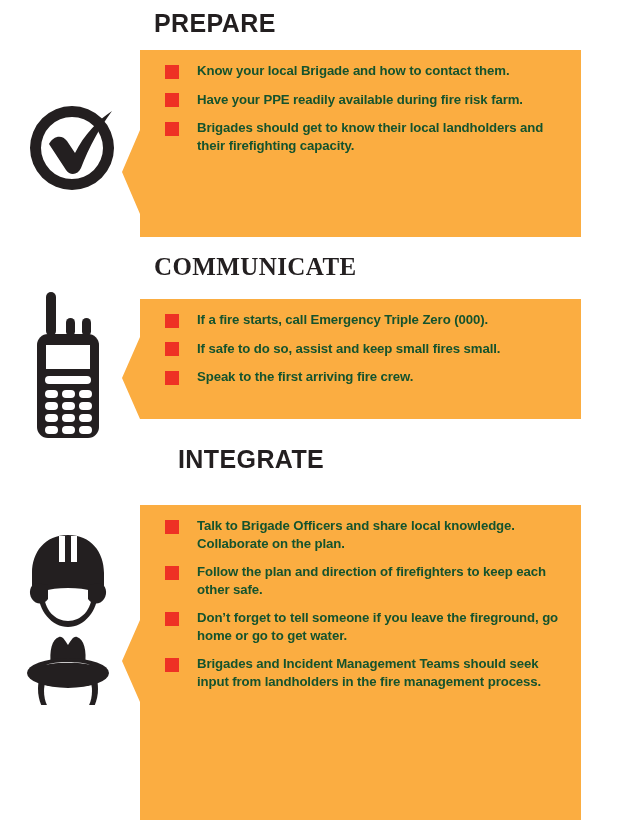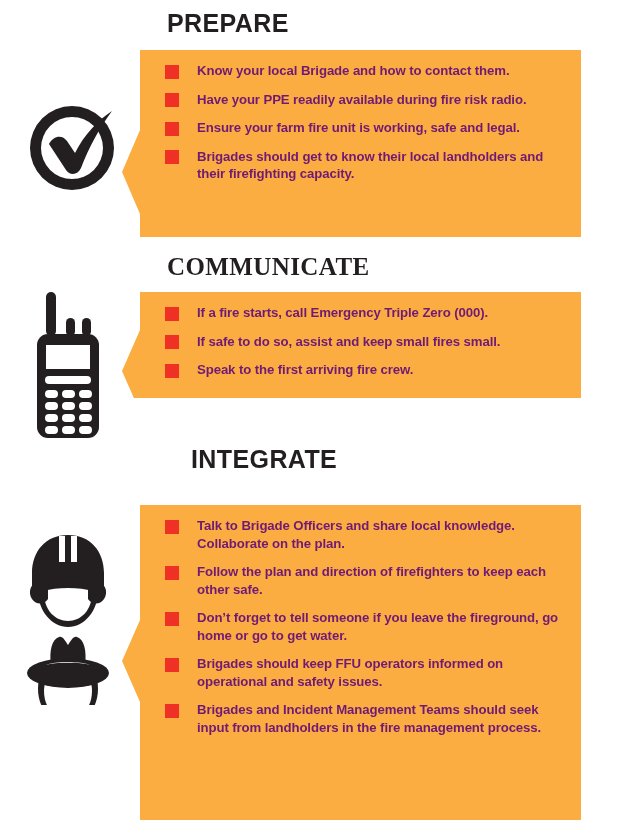--- a/index.html
+++ b/index.html
@@ -24,21 +24,21 @@
 
   
   .section {
     position: absolute;
     left: 0;
     width: 621px;
   }
 
   .section-heading {
     position: absolute;
-    left: 167px;
+    left: 154px;
     margin: 0;
     font-family: "Liberation Sans", sans-serif;
     font-weight: bold;
     font-size: 25px;
     letter-spacing: 0.4px;
     color: #231f20;
     line-height: 1;
     white-space: nowrap;
   }
 
@@ -70,21 +70,21 @@
   }
 
   .bullet-item {
     position: relative;
     padding-left: 32px;
     margin: 0 0 11px 0;
     font-family: "Liberation Sans", sans-serif;
     font-size: 13.2px;
     font-weight: bold;
     line-height: 17.5px;
-    color: #701a75;
+    color: #14532d;
     letter-spacing: -0.1px;
   }
   .bullet-item:last-child {
     margin-bottom: 0;
   }
 
   .bullet-square {
     position: absolute;
     left: 0;
     top: 2.5px;
@@ -129,25 +129,21 @@
     </div>
 
     <div class="panel notch-top" style="top:50px; height:187px; --n0:80px; --n1:122px; --n2:164px;">
       <ul class="bullet-list">
         <li class="bullet-item">
           <span class="bullet-square"></span>
           <span>Know your local Brigade and how to contact them.</span>
         </li>
         <li class="bullet-item">
           <span class="bullet-square"></span>
-          <span>Have your PPE readily available during fire risk radio.</span>
-        </li>
-        <li class="bullet-item">
-          <span class="bullet-square"></span>
-          <span>Ensure your farm fire unit is working, safe and legal.</span>
+          <span>Have your PPE readily available during fire risk farm.</span>
         </li>
         <li class="bullet-item">
           <span class="bullet-square"></span>
         </li>
         <li class="bullet-item">
           <span class="bullet-square"></span>
           <span>Brigades should get to know their local landholders and their firefighting capacity.</span>
         </li>
       </ul>
     </div>
@@ -180,21 +176,21 @@
         <rect x="15" y="122" width="13" height="8" rx="4" fill="#ffffff"></rect>
         <rect x="32" y="122" width="13" height="8" rx="4" fill="#ffffff"></rect>
         <rect x="49" y="122" width="13" height="8" rx="4" fill="#ffffff"></rect>
         <rect x="15" y="134" width="13" height="8" rx="4" fill="#ffffff"></rect>
         <rect x="32" y="134" width="13" height="8" rx="4" fill="#ffffff"></rect>
         <rect x="49" y="134" width="13" height="8" rx="4" fill="#ffffff"></rect>
       </svg>
       <span class="sr-label">UHF handheld radio</span>
     </div>
 
-    <div class="panel notch-top" style="top:292px; height:106px; --n0:38px; --n1:79px; --n2:120px;">
+    <div class="panel notch-top" style="top:299px; height:120px; --n0:38px; --n1:79px; --n2:120px;">
       <ul class="bullet-list">
         <li class="bullet-item">
           <span class="bullet-square"></span>
           <span>If a fire starts, call Emergency Triple Zero (000).</span>
         </li>
         <li class="bullet-item">
           <span class="bullet-square"></span>
           <span>If safe to do so, assist and keep small fires small.</span>
         </li>
         <li class="bullet-item">
@@ -258,23 +254,19 @@
         <li class="bullet-item">
           <span class="bullet-square"></span>
           <span>Follow the plan and direction of firefighters to keep each other safe.</span>
         </li>
         <li class="bullet-item">
           <span class="bullet-square"></span>
           <span>Don’t forget to tell someone if you leave the fireground, go home or go to get water.</span>
         </li>
         <li class="bullet-item">
           <span class="bullet-square"></span>
-          <span>Brigades should keep FFU operators informed on operational and safety issues.</span>
-        </li>
-        <li class="bullet-item">
-          <span class="bullet-square"></span>
           <span>Brigades and Incident Management Teams should seek input from landholders in the fire management process.</span>
         </li>
       </ul>
     </div>
   </div>
 
 </div>
 
 </body></html>

